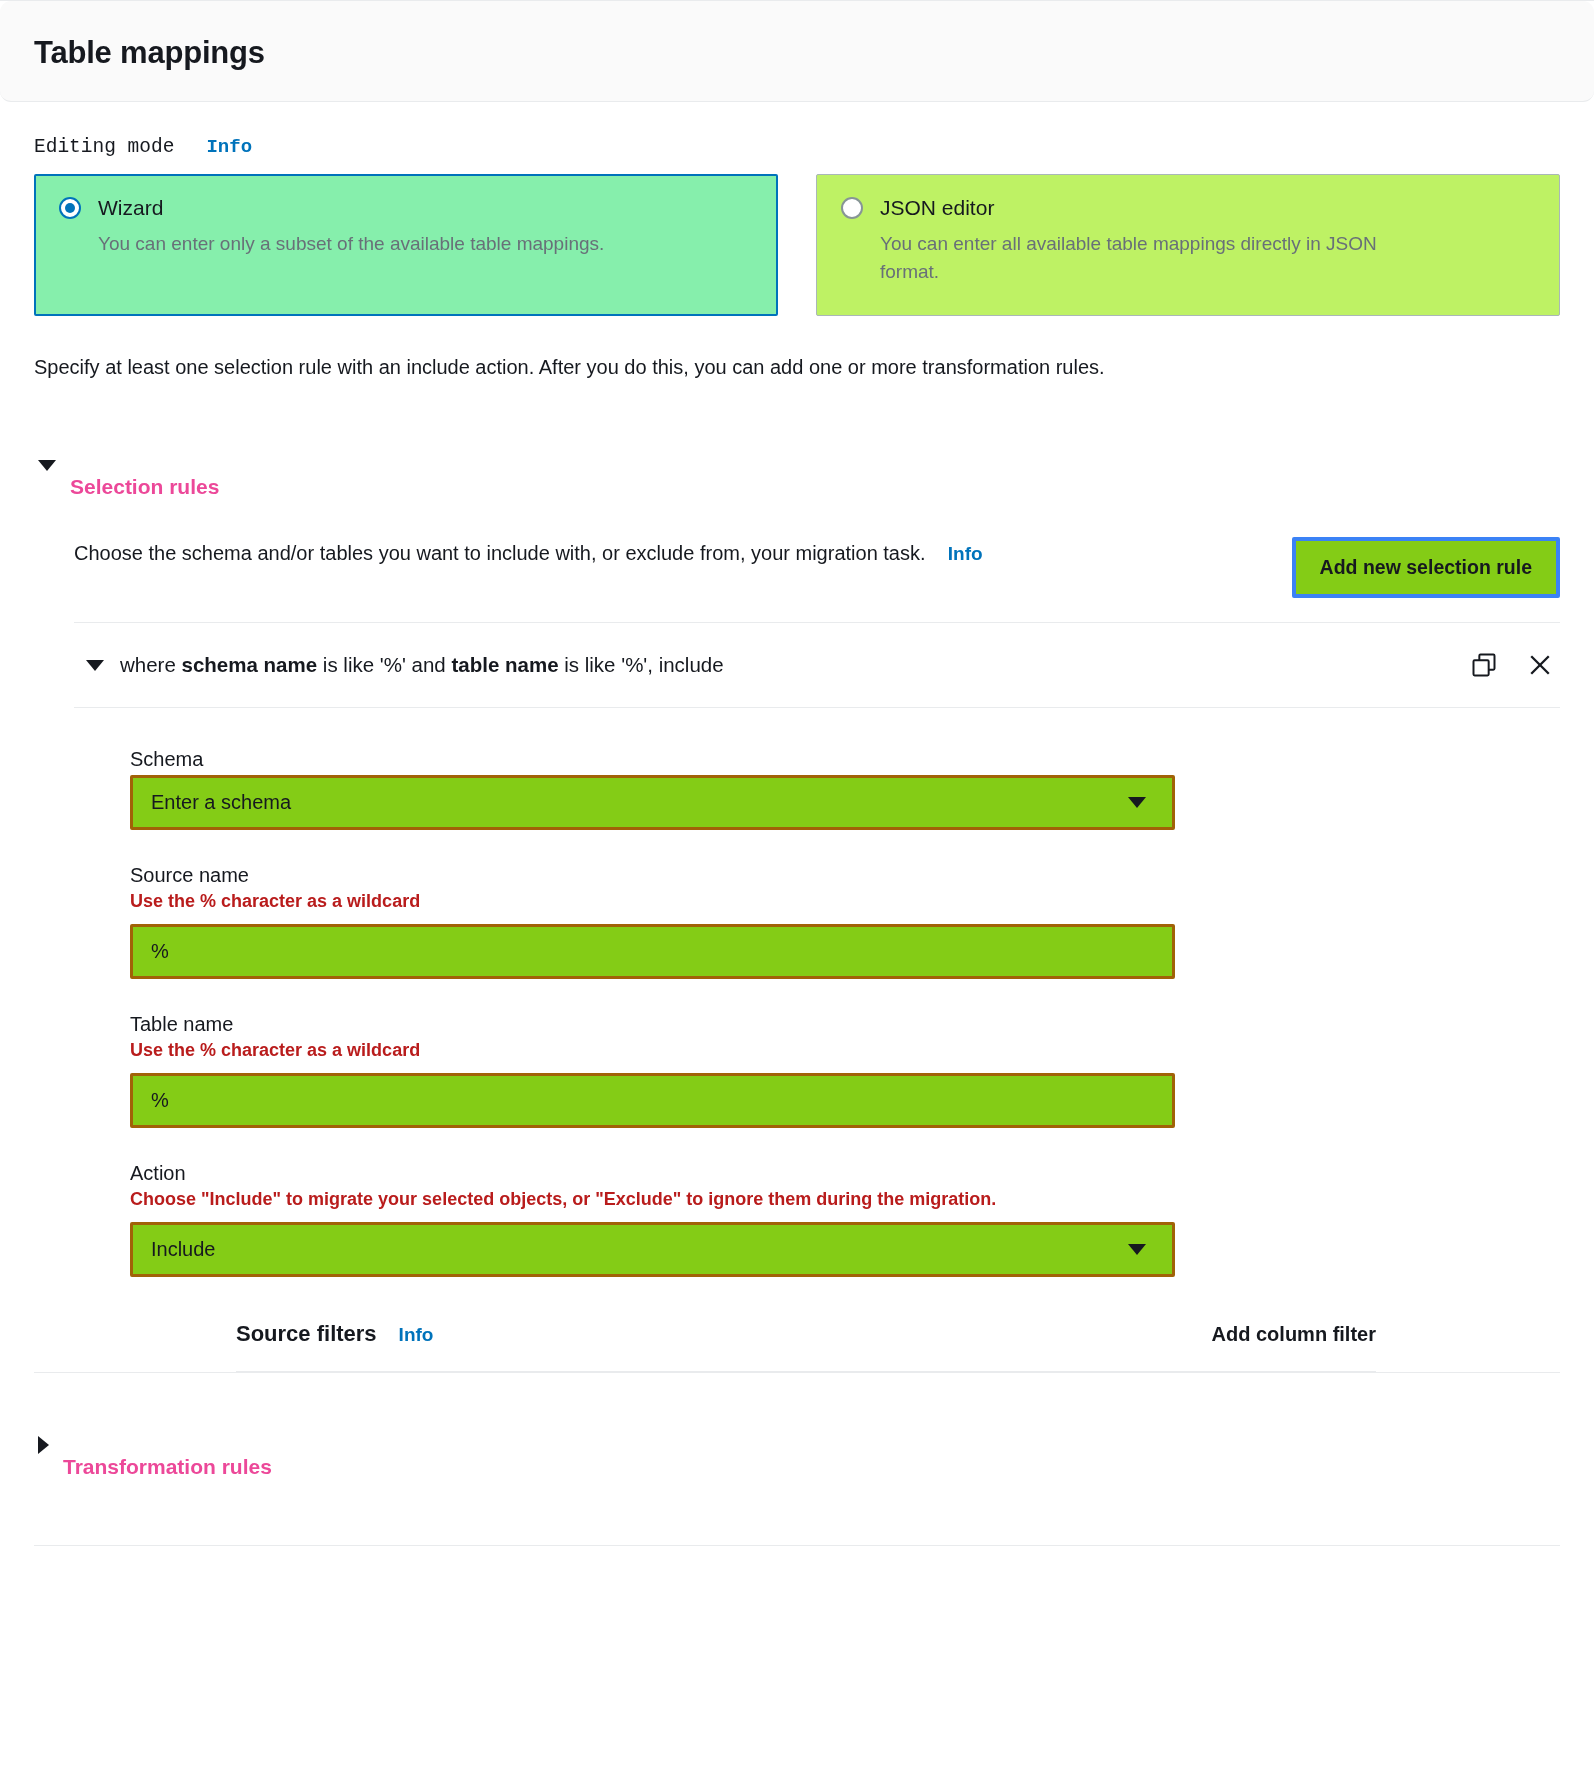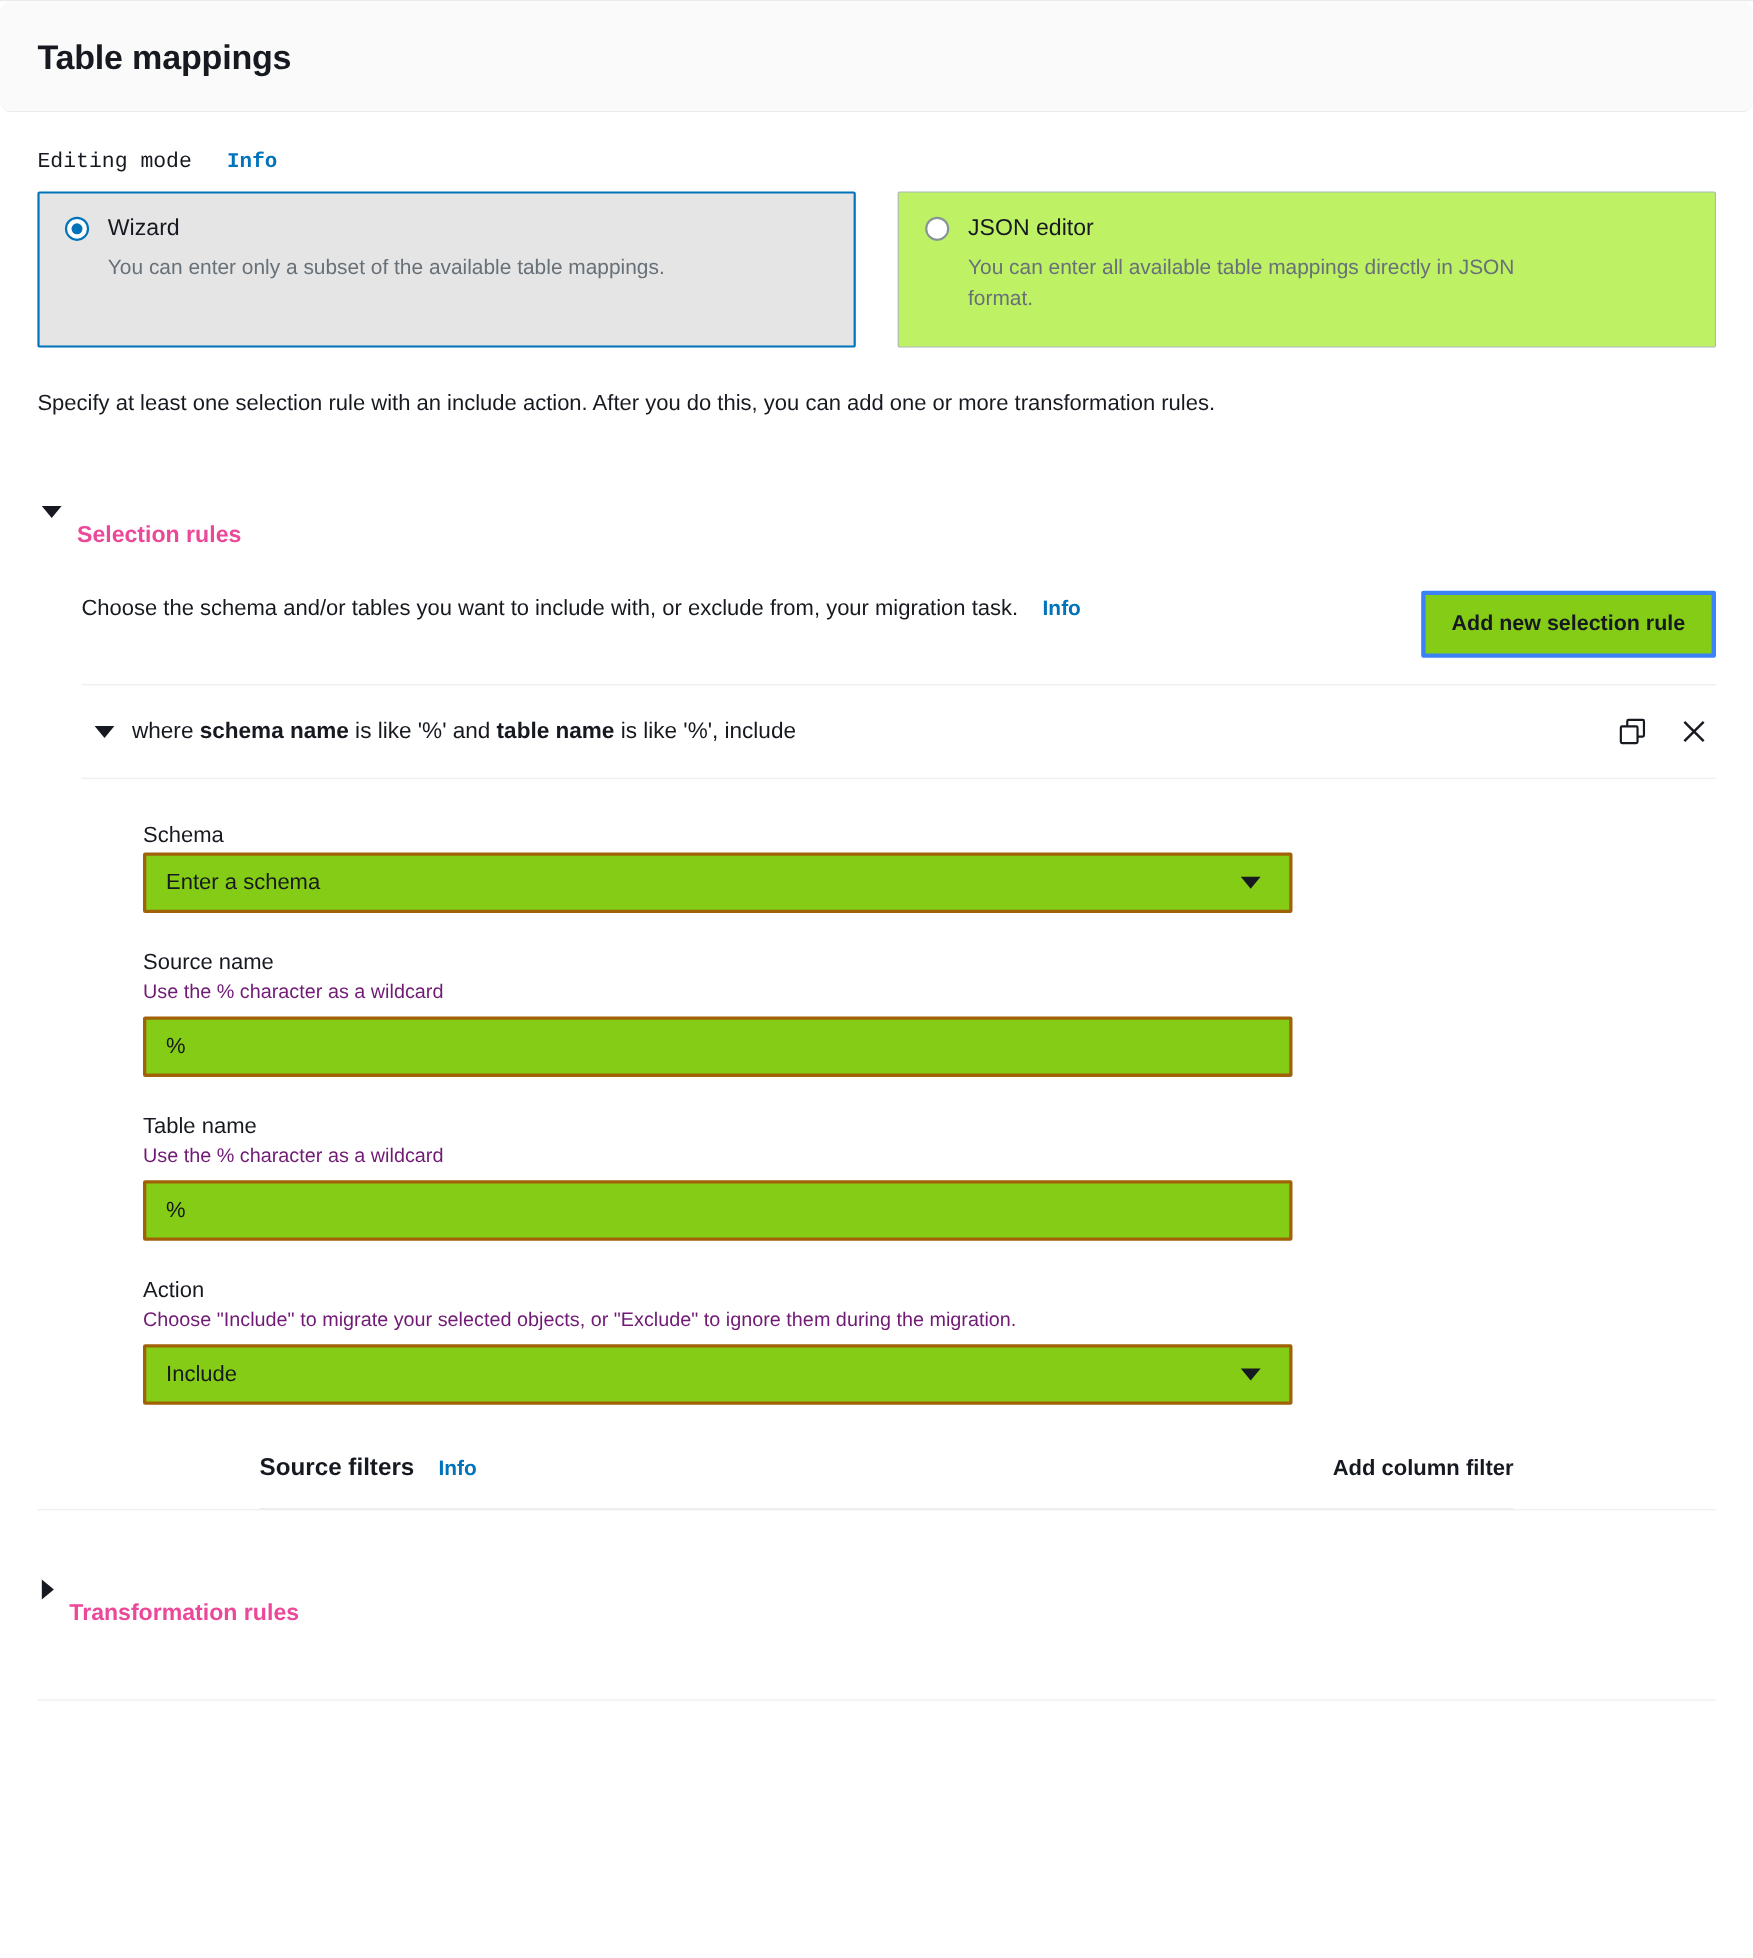--- a/index.html
+++ b/index.html
@@ -70,21 +70,21 @@
     flex: 1 1 0;
     border: 1px solid #aab7b8;
     border-radius: 2px;
     padding: 21px 24px 26px 24px;
     background: #bef264;
     cursor: pointer;
     min-height: 142px;
   }
   .tile.selected {
     border: 2px solid #0073bb;
-    background: #e5e5e5;
+    background: #86efac;
     padding: 20px 23px 25px 23px;
   }
   .tile-head {
     display: flex;
     align-items: center;
     gap: 17px;
   }
   .radio {
     width: 22px;
     height: 22px;
@@ -224,22 +224,23 @@
     padding: 40px 0 0 56px;
   }
   .form-group { margin-bottom: 34px; }
   .form-label {
     font-size: 20px;
     color: #16191f;
     margin-bottom: 4px;
   }
   .form-hint {
     font-size: 18px;
-    color: #701a75;
+    color: #b91c1c;
     margin-bottom: 12px;
+    font-weight: bold;
   }
   .select, .text-input {
     width: 1045px;
     height: 55px;
     border: 3px solid #a16207;
     border-radius: 2px;
     background: #84cc16;
     font-size: 20px;
     color: #16191f;
     display: flex;

